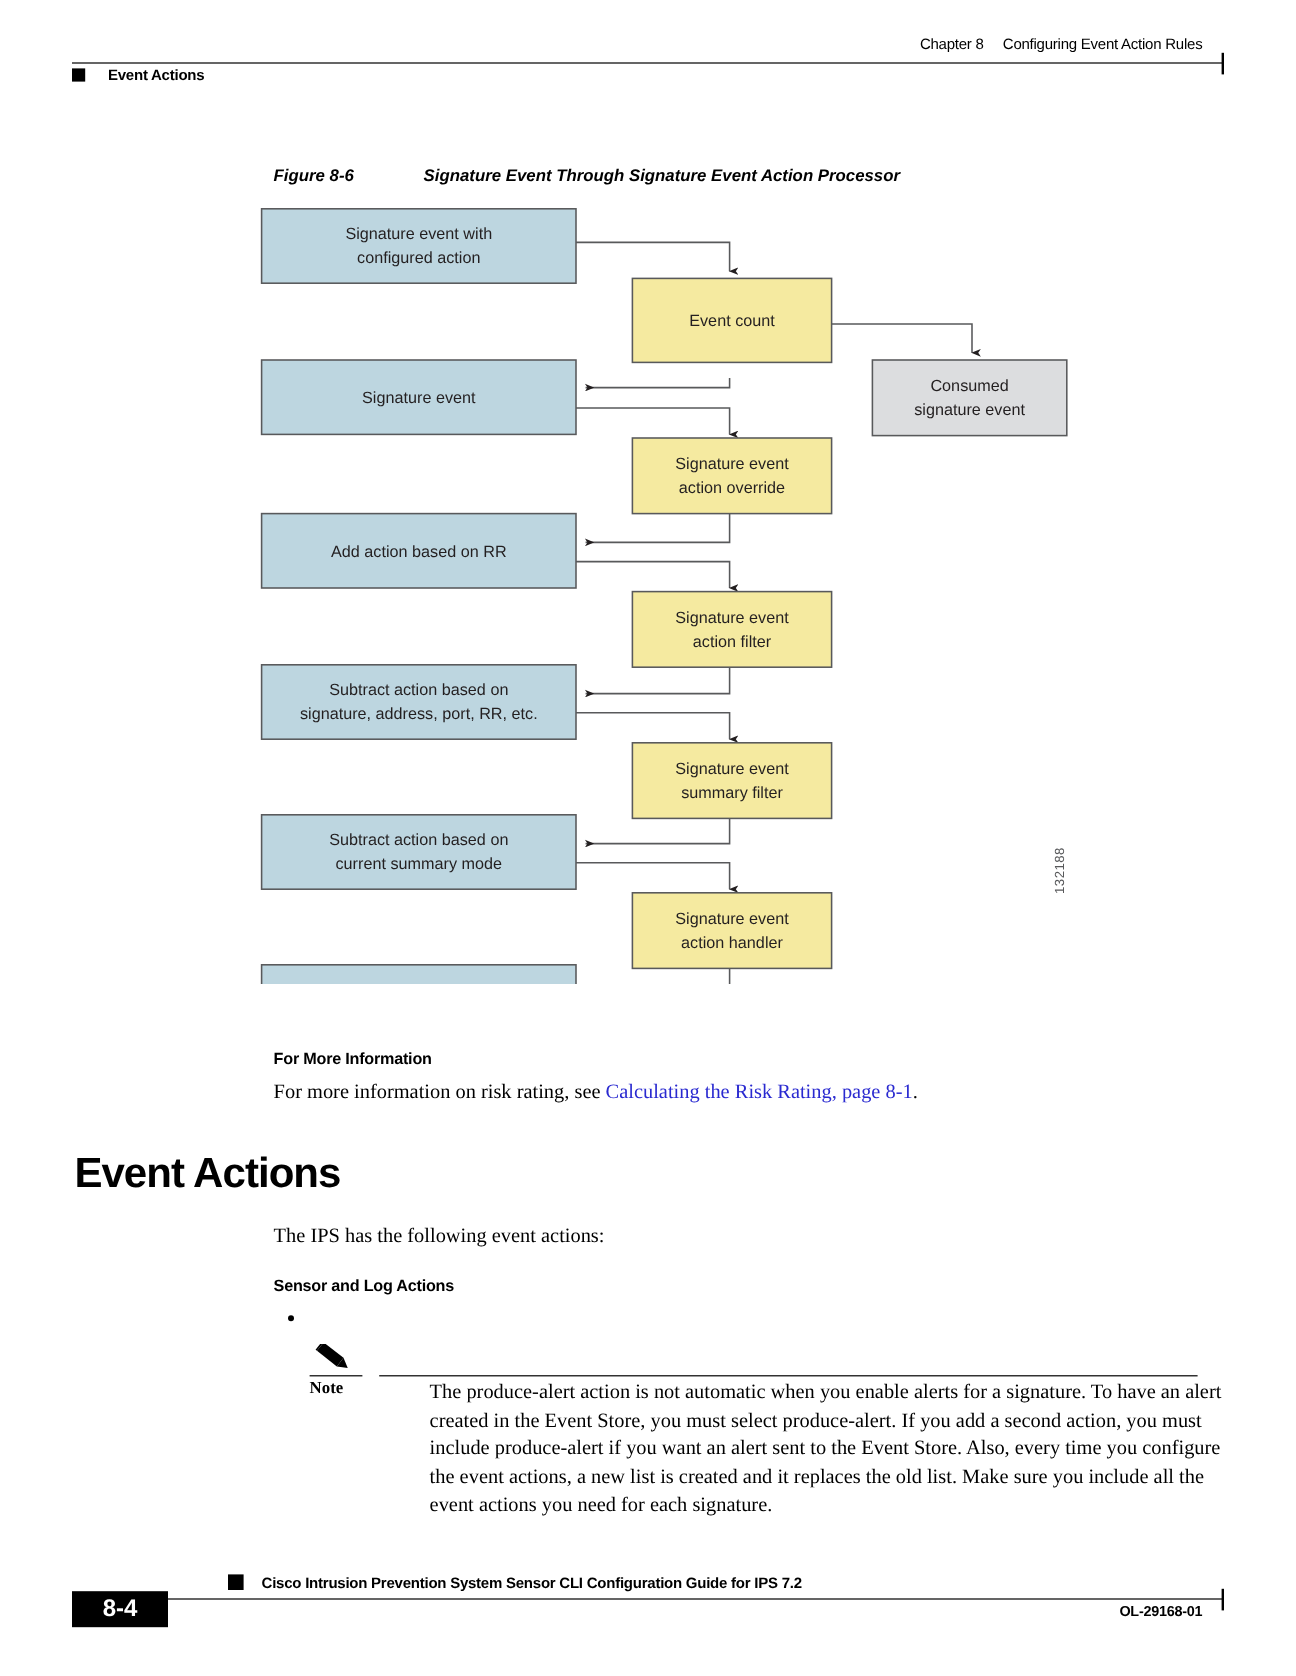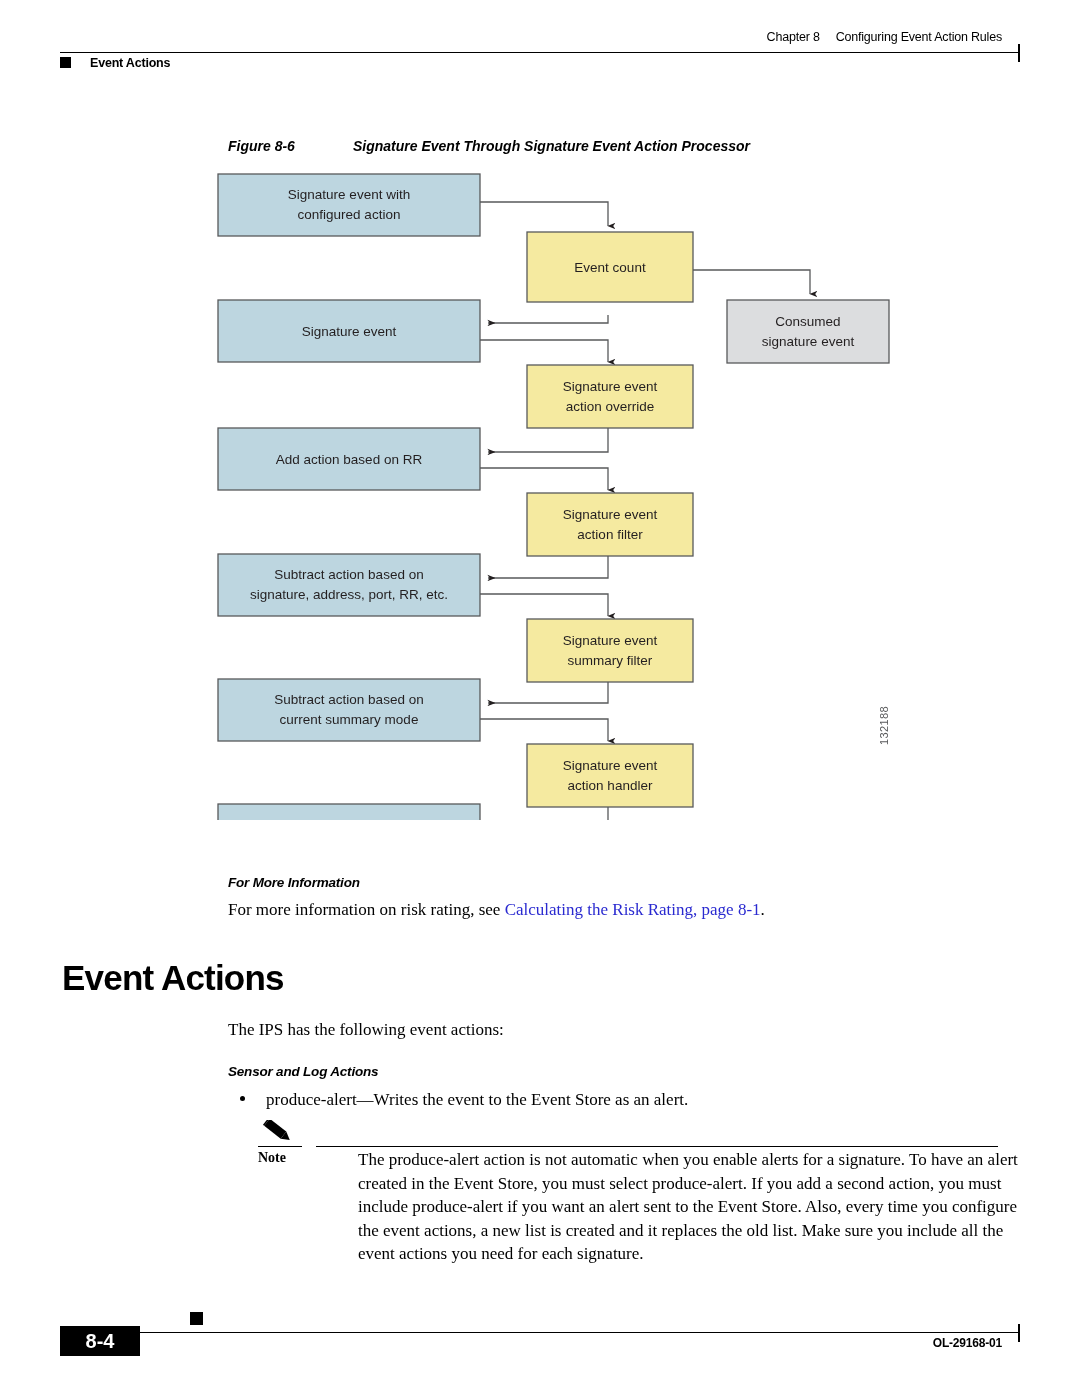--- a/index.html
+++ b/index.html
@@ -112,21 +112,20 @@
   }
 
   
   .bold-head {
     position: absolute;
     font-family: "Liberation Sans", sans-serif;
     font-weight: bold;
     font-size: 13.5px;
     letter-spacing: -0.2px;
     white-space: nowrap;
-    font-style: italic;
   }
   .body-p {
     position: absolute;
     font-family: "Liberation Serif", serif;
     font-size: 17px;
     line-height: 23px;
     color: #000;
   }
   .xref-link { color: #2a2ad0; }
 
@@ -410,38 +409,38 @@
 </div>
 
 <div id="section-title">Event Actions</div>
 
 <div class="body-p" style="top:1018px; left:228px; width:700px;">The IPS has the following event actions:</div>
 <div class="bold-head" style="top:1064px; left:228px;">Sensor and Log Actions</div>
 
 <div id="bullet-list">
   <div class="bullet-row">
     <span class="bullet-dot"></span>
-    <span>produce-alert—Writes the event to the Event Store as an alert.</span>
   </div>
 </div>
 
 <div id="note-block">
   <svg class="note-icon" viewBox="0 0 40 34">
     <g transform="rotate(38 20 14)">
       <rect x="4" y="7" width="21" height="9" fill="#000000"></rect>
       <path d="M25,7 L33,11.5 L25,16 Z" fill="#000000"></path>
       <path d="M2.5,7 L4,7 L4,16 L2.5,16 Z" fill="#000000"></path>
     </g>
   </svg>
   <div class="note-icon-underline"></div>
   <div class="note-rule"></div>
   <div class="note-label">Note</div>
   <div class="note-body">The produce-alert action is not automatic when you enable alerts for a signature. To have an alert created in the Event Store, you must select produce-alert. If you add a second action, you must include produce-alert if you want an alert sent to the Event Store. Also, every time you configure the event actions, a new list is created and it replaces the old list. Make sure you include all the event actions you need for each signature.</div>
 </div>
 
 <div id="page-footer">
   <div class="ftr-small-square"></div>
+  <div class="ftr-guide-title">Cisco Intrusion Prevention System Sensor CLI Configuration Guide for IPS 7.2</div>
   <div class="ftr-rule"></div>
   <div class="ftr-rule-tick"></div>
   <div class="ftr-page-box"></div>
   <div class="ftr-page-num">8-4</div>
   <div class="ftr-docnum">OL-29168-01</div>
 </div>
 
 </body></html>

